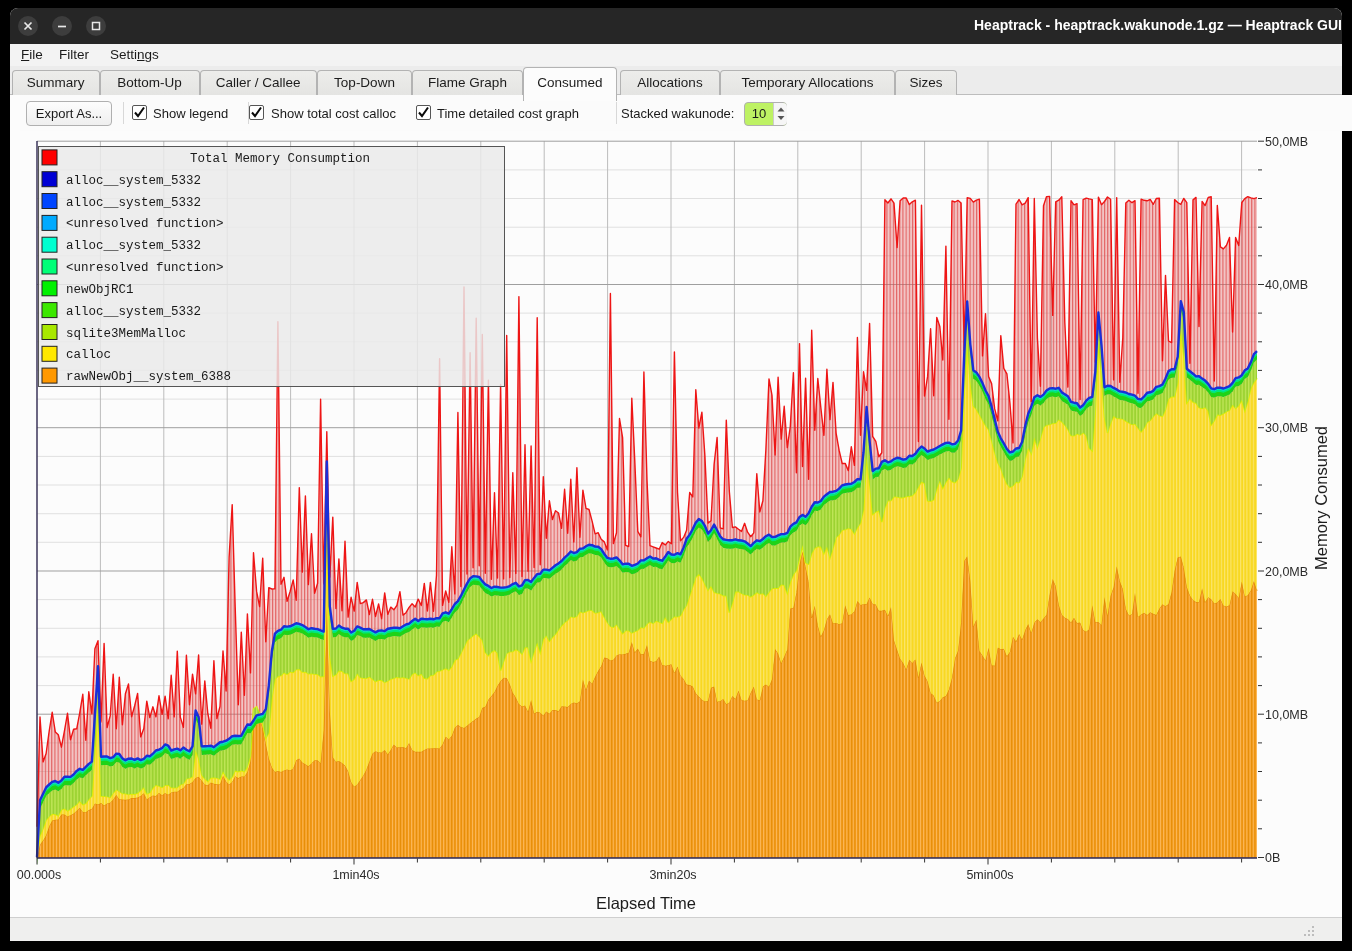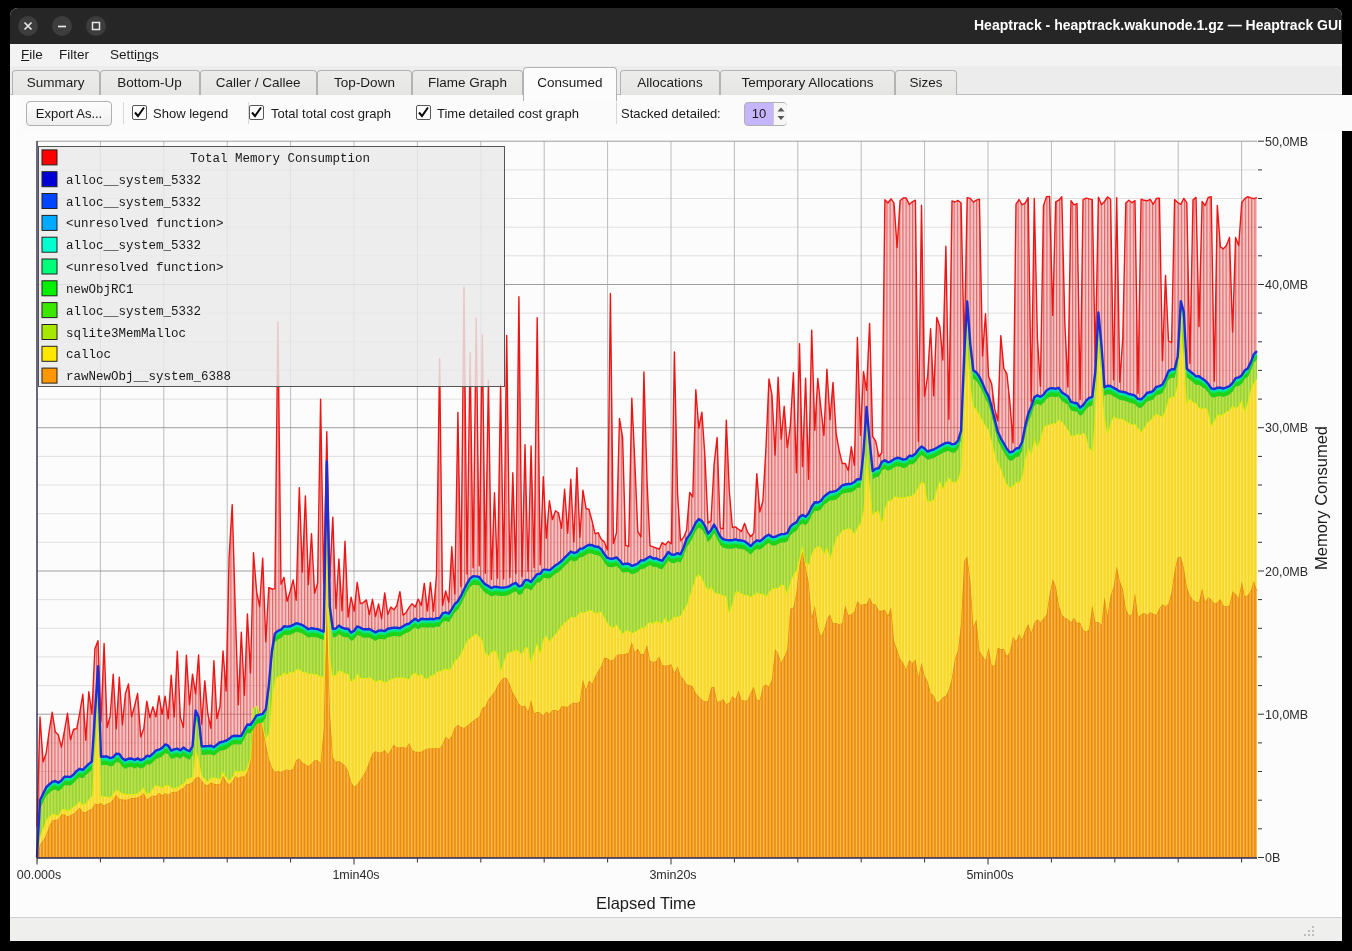--- a/index.html
+++ b/index.html
@@ -10,21 +10,21 @@
 .menu { position:absolute; top:3px; }
 #tabstrip { position:absolute; left:0; top:58px; width:100%; height:29px; background:#ececec; }
 #tabline { position:absolute; left:0; bottom:0.5px; width:100%; height:1px; background:#bdbdbd; }
 .tab { position:absolute; top:3.5px; height:25px; background:linear-gradient(#ededeb,#e4e4e2); border:1px solid #b3b3b3; border-bottom:none; border-radius:4px 4px 0 0; text-align:center; font-size:13.5px; color:#1c1c1c; padding-top:4px; }
 .tab.active { top:0.5px; height:34px; background:#fcfcfc; z-index:3; border-radius:4px 4px 0 0; padding-top:7px; }
 #toolbar { position:absolute; left:10px; top:87px; width:100%; height:36px; background:#fbfbfb; font-size:13px; color:#1a1a1a; }
 #exportbtn { position:absolute; left:6px; top:6px; width:86px; height:25px; background:linear-gradient(#fdfdfd,#efefef); border:1px solid #b0b0b0; border-radius:4px; text-align:center; padding-top:4px; }
 .tsep { position:absolute; top:7px; width:1px; height:22px; background:#d8d8d8; }
 .cb { position:absolute; top:10px; width:15px; height:15px; background:#fff; border:1px solid #565656; border-radius:2px; text-align:center; }
 .cblab { position:absolute; top:11px; }
-#spin { position:absolute; left:724px; top:6.5px; width:43px; height:24px; background:#c4b5fd; border:1px solid #b0b0b0; border-radius:4px; }
+#spin { position:absolute; left:724px; top:6.5px; width:43px; height:24px; background:#bef264; border:1px solid #b0b0b0; border-radius:4px; }
 #spin .num { position:absolute; left:0; top:3px; width:28px; text-align:center; }
 #spin .arr { position:absolute; left:28px; top:0; width:14px; height:22px; border-left:1px solid #ccc; background:#f6f6f6; border-radius:0 4px 4px 0; }
 #statusbar { position:absolute; left:0; top:909px; width:100%; height:24px; background:#efefee; border-top:1px solid #cfcfcf; }
 </style></head><body>
 <div id="win">
  <div id="titlebar">
   <div id="title">Heaptrack - heaptrack.wakunode.1.gz — Heaptrack GUI</div>
   <div class="wbtn" style="left:8px"><svg width="20" height="20">
           <path d="M6.5 6.5 L13.5 13.5 M13.5 6.5 L6.5 13.5" stroke="#e8e8e8" stroke-width="1.7"></path>
         </svg></div>
@@ -56,27 +56,27 @@
   <div id="exportbtn">Export As...</div>
   <div class="tsep" style="left:103px"></div>
   <div class="cb" style="left:112px"><svg width="13" height="13" viewBox="0 0 13 13">
           <path d="M2 6.5 L5 10 L11 1.5" fill="none" stroke="#0a0a0a" stroke-width="2"></path>
         </svg></div>
       <div class="cblab" style="left:133px">Show legend</div>
   <div class="tsep" style="left:228px"></div>
   <div class="cb" style="left:229px"><svg width="13" height="13" viewBox="0 0 13 13">
           <path d="M2 6.5 L5 10 L11 1.5" fill="none" stroke="#0a0a0a" stroke-width="2"></path>
         </svg></div>
-      <div class="cblab" style="left:251px">Total total cost graph</div>
+      <div class="cblab" style="left:251px">Show total cost calloc</div>
   <div class="cb" style="left:396px"><svg width="13" height="13" viewBox="0 0 13 13">
           <path d="M2 6.5 L5 10 L11 1.5" fill="none" stroke="#0a0a0a" stroke-width="2"></path>
         </svg></div>
       <div class="cblab" style="left:417px">Time detailed cost graph</div>
   <div class="tsep" style="left:596px"></div>
-  <div class="cblab" style="left:601px">Stacked detailed:</div>
+  <div class="cblab" style="left:601px">Stacked wakunode:</div>
   <div id="spin">
         <div class="num">10</div>
         <div class="arr"><svg width="14" height="22">
             <path d="M3.5 8.5 L7 4.5 L10.5 8.5 Z" fill="#555"></path>
             <path d="M3.5 13 L7 17 L10.5 13 Z" fill="#555"></path>
           </svg></div>
       </div>
  </div>
  <div id="statusbar">
       <svg width="14" height="14" style="position:absolute;right:26px;top:6px">

